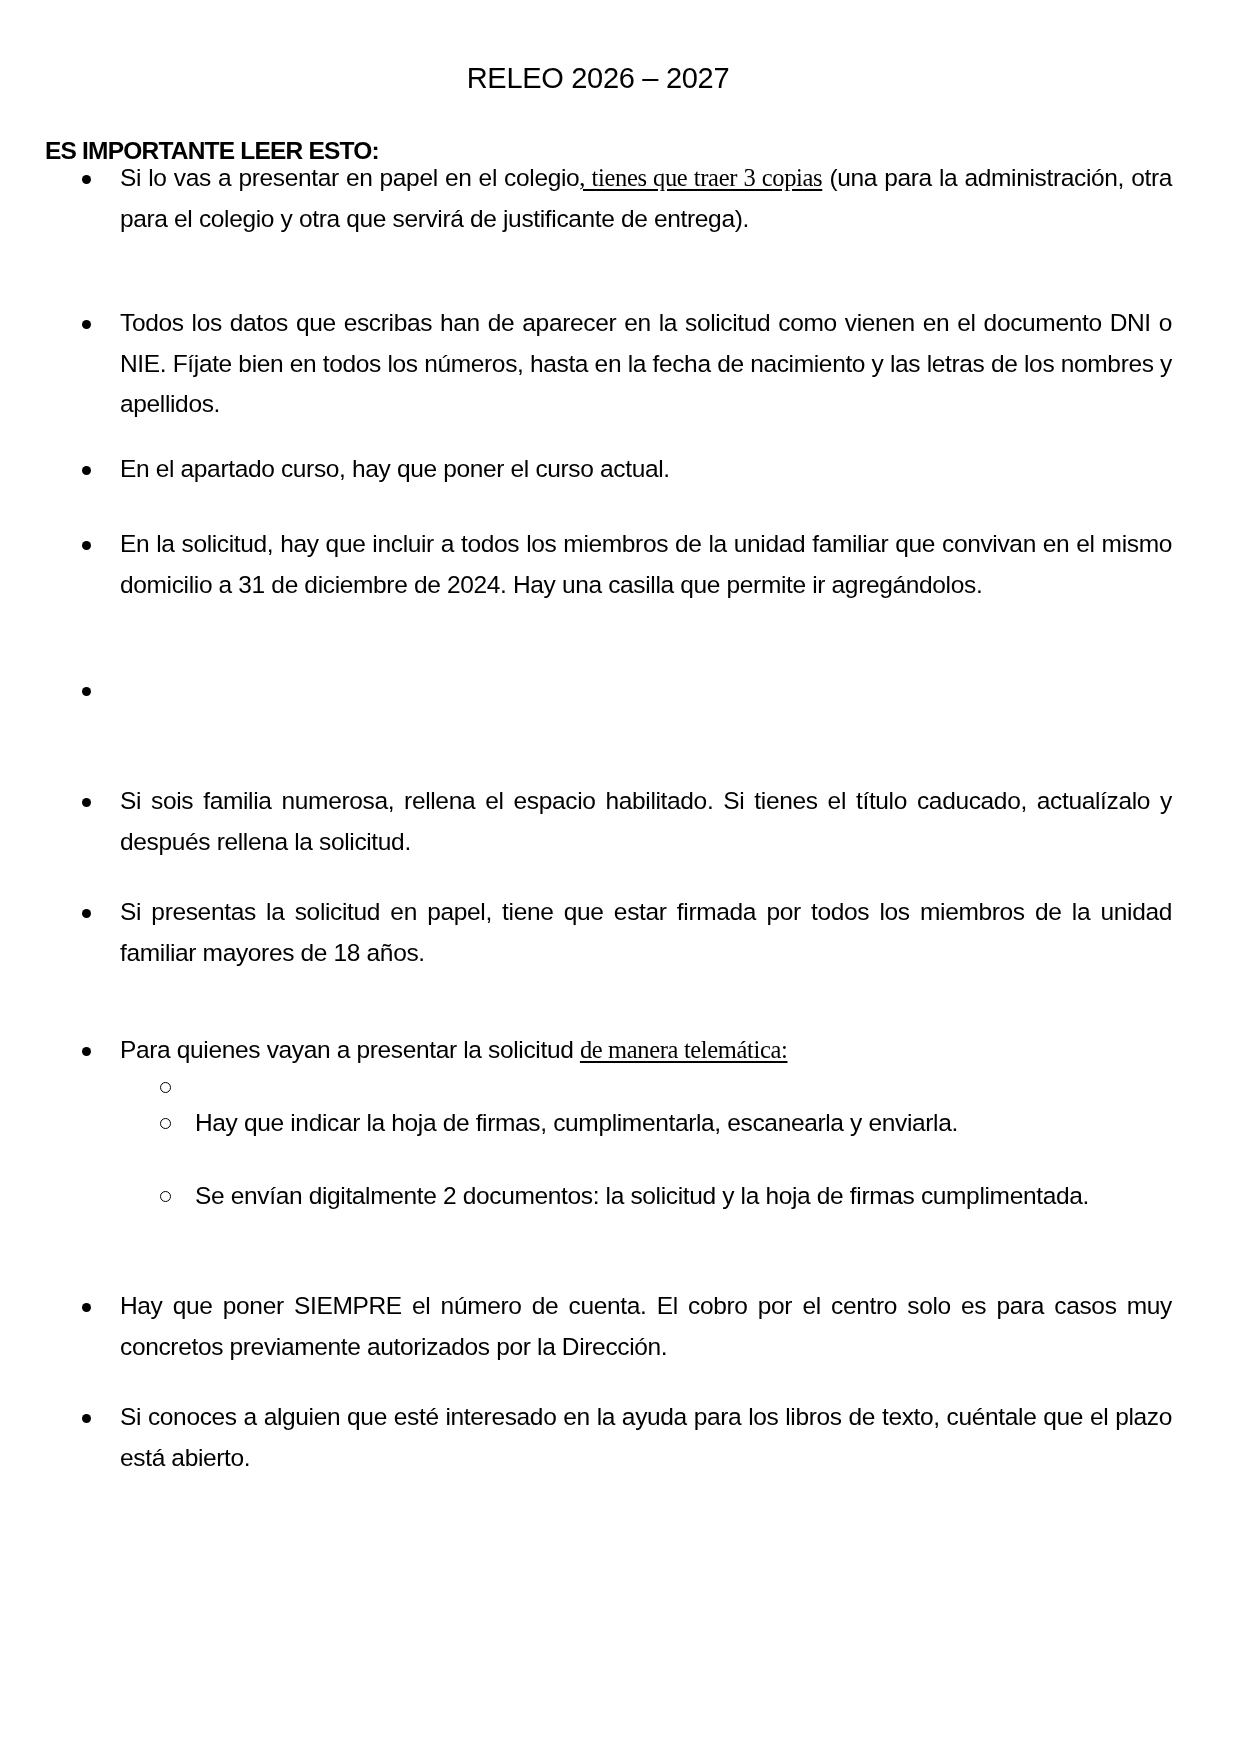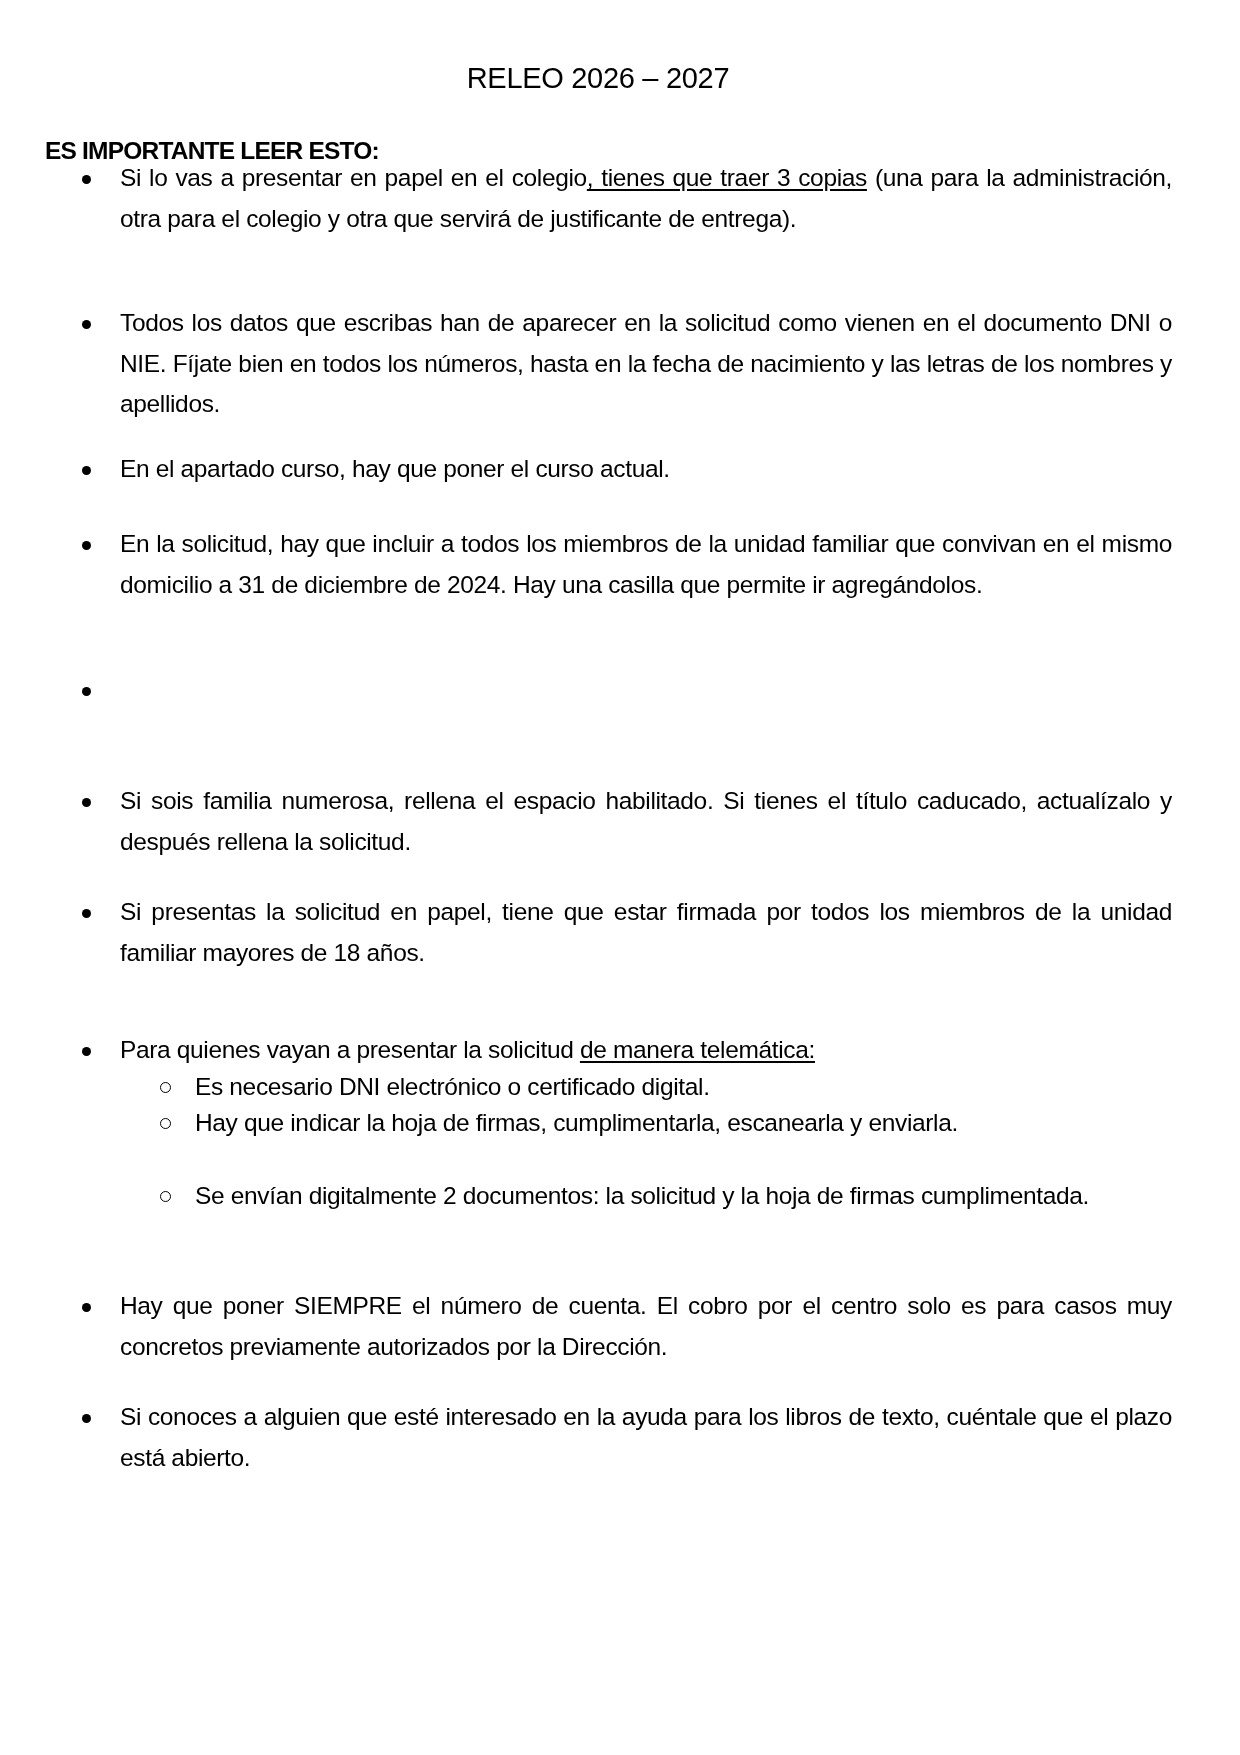--- a/index.html
+++ b/index.html
@@ -5,21 +5,21 @@
   html,body{margin:0;padding:0;background:#fff;}
   body{width:1240px;height:1755px;position:relative;overflow:hidden;
     font-family:"Liberation Sans Narrow","Liberation Sans",sans-serif;color:#000;}
   .page{position:absolute;left:0;top:0;width:1240px;height:1755px;}
   .title{position:absolute;top:62px;left:0;width:1196px;text-align:center;font-size:29px;letter-spacing:-0.3px;}
   .header{position:absolute;top:137px;left:45px;font-size:24.5px;font-weight:bold;letter-spacing:-0.8px;}
   .item{position:absolute;left:120px;width:1052px;font-size:24.5px;line-height:40.5px;text-align:justify;letter-spacing:-0.35px;}
   .item .bullet{position:absolute;left:-38px;top:17px;width:9px;height:9px;border-radius:50%;background:#000;}
   .sub{position:absolute;left:195px;width:977px;font-size:24.5px;line-height:40.5px;text-align:justify;letter-spacing:-0.35px;}
   .sub .circ{position:absolute;left:-35px;top:15px;width:11px;height:11px;border-radius:50%;border:1.4px solid #000;box-sizing:border-box;}
-  u{text-decoration:underline;text-underline-offset:3px;}
+  u{text-decoration:underline;text-underline-offset:3px;font-family:Liberation Serif, serif;}
 </style>
 </head>
 <body>
 
 <div class="page">
   <div class="title">RELEO 2026 – 2027</div>
   <div class="header">ES IMPORTANTE LEER ESTO:</div>
 
   <div class="item" style="top:158px;">
     <span class="bullet"></span>
@@ -55,21 +55,20 @@
     <span>Si presentas la solicitud en papel, tiene que estar firmada por todos los miembros de la unidad familiar mayores de 18 años.</span>
   </div>
 
   <div class="item" style="top:1003px;margin-top:27px;">
     <span class="bullet"></span>
     <span>Para quienes vayan a presentar la solicitud </span><u>de manera telemática:</u>
   </div>
 
   <div class="sub" style="top:1067px;">
     <span class="circ"></span>
-    <span>Es necesario DNI electrónico o certificado digital.</span>
   </div>
   <div class="sub" style="top:1103px;">
     <span class="circ"></span>
     <span>Hay que indicar la hoja de firmas, cumplimentarla, escanearla y enviarla.</span>
   </div>
   <div class="sub" style="top:1176px;">
     <span class="circ"></span>
     <span>Se envían digitalmente 2 documentos: la solicitud y la hoja de firmas cumplimentada.</span>
   </div>
 

